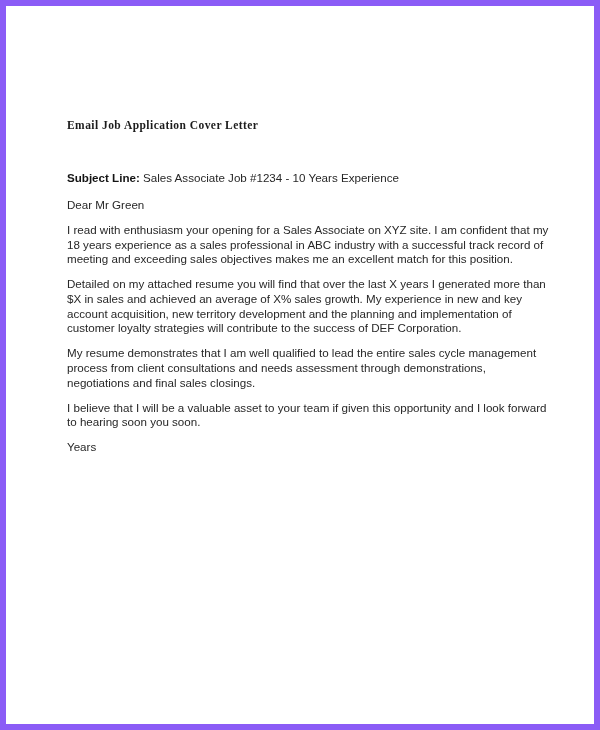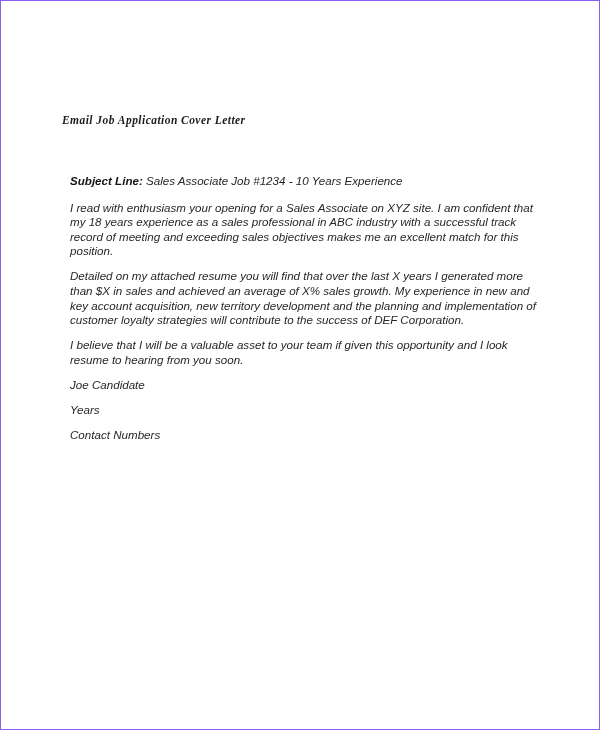--- a/index.html
+++ b/index.html
@@ -14,23 +14,22 @@
     font-family: "Liberation Sans", sans-serif;
     -webkit-font-smoothing: antialiased;
   }
 
   #page {
     position: relative;
     box-sizing: border-box;
     width: 600px;
     height: 730px;
     background: #ffffff;
-    border: 1px solid #8b5cf6;
+    border: 6px solid #8b5cf6;
     overflow: hidden;
-    font-style: italic;
   }
 
   
   .doc-title {
     position: absolute;
     left: 61px;
     top: 112px;
     font-family: "Liberation Serif", "DejaVu Serif", serif;
     font-weight: bold;
     font-size: 11.5px;
@@ -47,21 +46,21 @@
     top: 165px;
     width: 482px;
     font-family: "Liberation Sans", sans-serif;
     font-size: 11.6px;
     line-height: 14.6px;
     color: #272727;
     text-align: left;
   }
 
   .letter > * {
-    margin: 8px;
+    margin: 0;
   }
 
   .subject-line {
     margin-bottom: 12px;
     white-space: nowrap;
   }
   .subject-label {
     font-weight: bold;
     color: #141414;
   }
@@ -98,31 +97,31 @@
 <div id="page">
 
   <div class="doc-title">Email Job Application Cover Letter</div>
 
   <div class="letter">
 
     <p class="subject-line">
       <span class="subject-label">Subject Line:</span><span class="subject-value">Sales Associate Job #1234 - 10 Years Experience</span>
     </p>
 
+    <p class="salutation">Dear Mr Green</p>
 
     <p class="body-para">I read with enthusiasm your opening for a Sales Associate on XYZ site. I am confident that my 18 years experience as a sales professional in ABC industry with a successful track record of meeting and exceeding sales objectives makes me an excellent match for this position.</p>
 
     <p class="body-para">Detailed on my attached resume you will find that over the last X years I generated more than $X in sales and achieved an average of X% sales growth. My experience in new and key account acquisition, new territory development and the planning and implementation of customer loyalty strategies will contribute to the success of DEF Corporation.</p>
 
+    <p class="body-para">My resume demonstrates that I am well qualified to lead the entire sales cycle management process from client consultations and needs assessment through demonstrations, negotiations and final sales closings.</p>
 
-    <p class="body-para">I believe that I will be a valuable asset to your team if given this opportunity and I look resume to hearing from you soon.</p>
+    <p class="body-para">I believe that I will be a valuable asset to your team if given this opportunity and I look forward to hearing soon you soon.</p>
 
 
 
-    <p class="sig-line">Joe Candidate</p>
 
 
     <p class="sig-line">Years</p>
 
-    <p class="sig-line last">Contact Numbers</p>
 
   </div>
 </div>
 
 </body></html>

